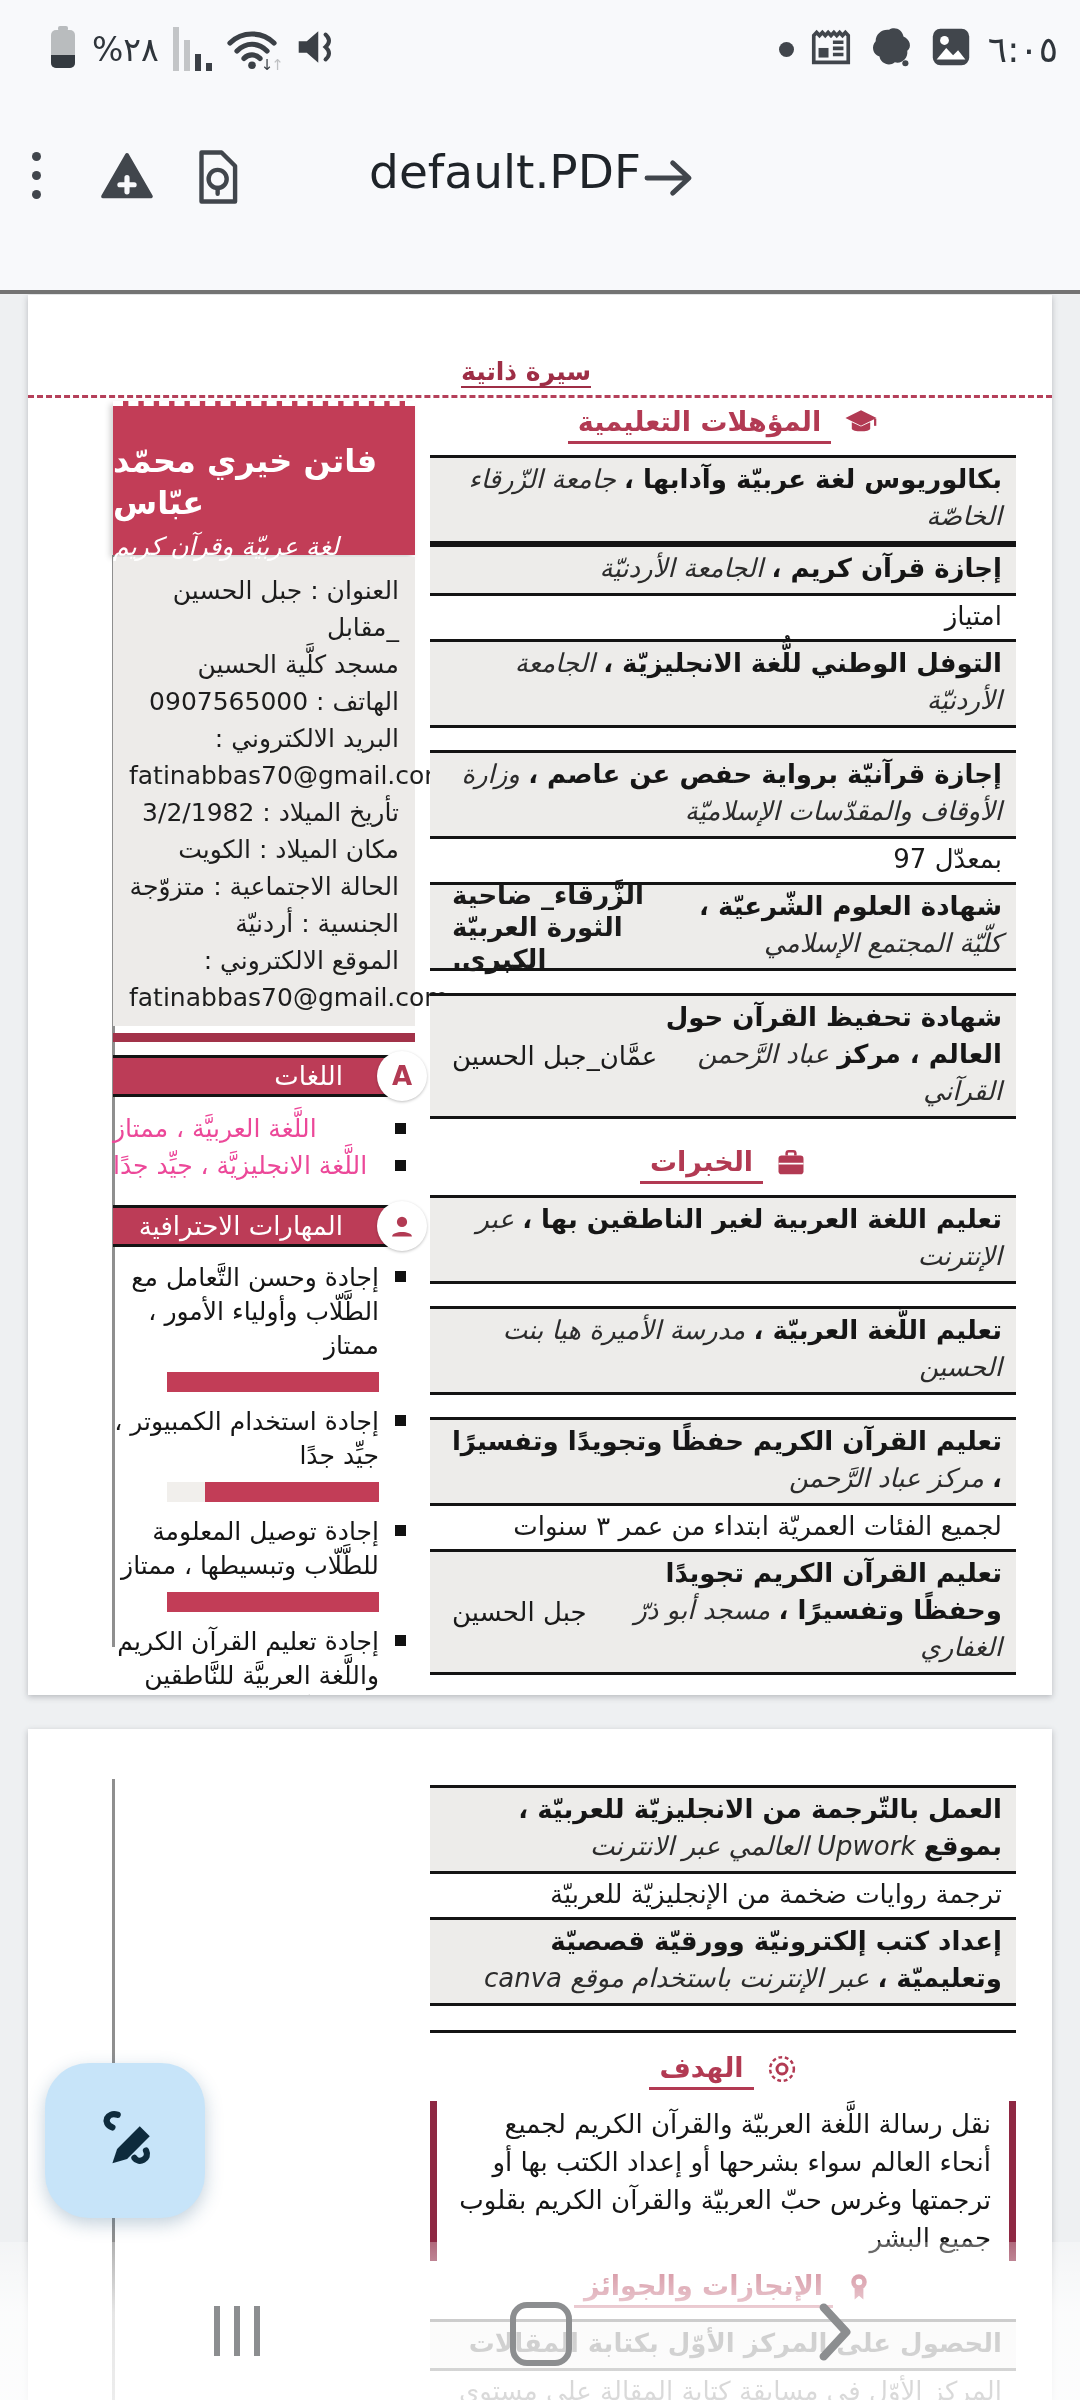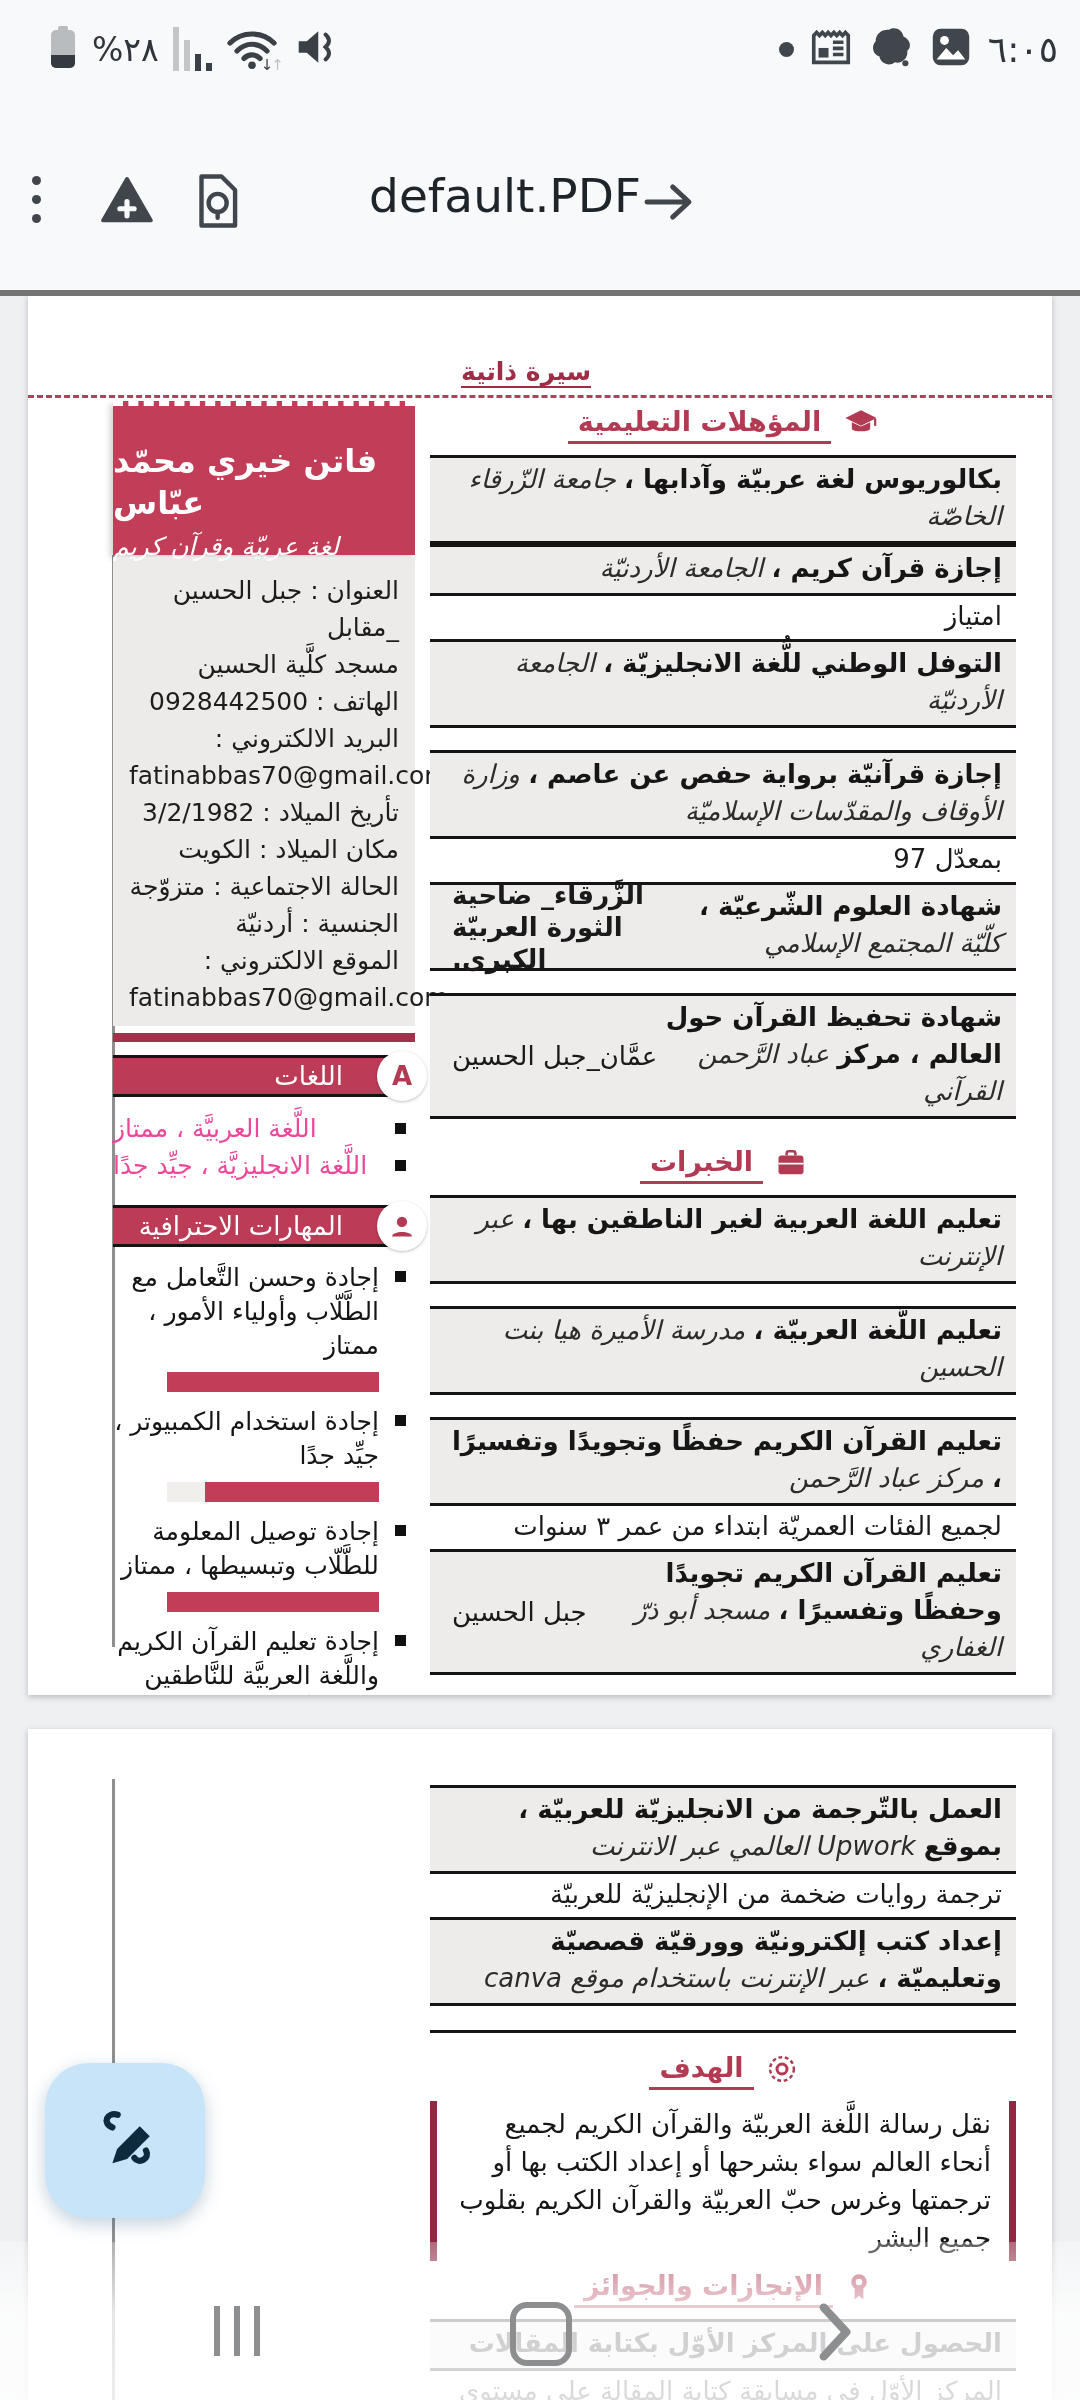--- a/index.html
+++ b/index.html
@@ -1,34 +1,34 @@
 <!DOCTYPE html>
 <html><head>
 <meta charset="utf-8">
 <style>
   html,body{margin:0;padding:0;background:#dfe1e4;}
   .screen{position:relative;width:1080px;height:2400px;background:#eef0f2;overflow:hidden;
           font-family:"DejaVu Sans","Liberation Sans",sans-serif;}
   
   .topbar{position:absolute;top:0;left:0;width:1080px;height:290px;background:#f8f9fb;
-          border-bottom:6px solid #737373;z-index:4;text-align:right;}
+          border-bottom:4px solid #737373;z-index:4;text-align:right;}
   .statusbar{position:absolute;top:24px;left:48px;right:22px;height:50px;display:flex;
              justify-content:space-between;align-items:center;}
   .stat-group{display:flex;align-items:center;gap:14px;}
   .stat-label{font-size:33px;color:#2f353b;}
   .time{font-size:36px;color:#2f353b;}
   .sigbars{display:flex;align-items:flex-end;gap:5px;height:44px;}
   .sigbars i{display:block;width:6px;background:#c3c5c7;}
   .sigbars i:nth-child(3),.sigbars i:nth-child(4){background:#3b4046;}
   .wifi-wrap{position:relative;width:52px;height:46px;}
   .wifi-arrows{position:absolute;right:-4px;bottom:-2px;font-size:15px;color:#3b4046;letter-spacing:-2px;}
   .wifi-arrows .up{color:#bfc1c3;}
   .dot-ic{width:15px;height:15px;border-radius:50%;background:#41464c;}
   
-  .appbar{position:absolute;top:138px;left:0;right:12px;height:86px;margin-top:24px;}
+  .appbar{position:absolute;top:138px;left:0;right:12px;height:86px;}
   .menu-dots{position:absolute;left:32px;top:14px;width:10px;display:flex;flex-direction:column;gap:10px;}
   .menu-dots i{width:9px;height:9px;border-radius:50%;background:#41464c;}
   .ab-ic{position:absolute;top:8px;}
   .doc-title{position:absolute;left:505px;top:6px;transform:translateX(-50%);font-size:47px;color:#1f2429;white-space:nowrap;}
   
   .viewport{position:absolute;top:291px;left:0;width:1080px;height:2109px;background:#eef0f2;}
   .page{position:absolute;left:28px;width:1024px;background:#fff;direction:rtl;overflow:hidden;
         box-shadow:0 2px 6px rgba(55,60,70,.30);}
   .page1{top:4px;height:1400px;}
   .page2{top:1438px;height:671px;}
@@ -191,21 +191,21 @@
       <div class="vline vline1"></div>
 
       <aside class="sidebar">
         <div class="namecard">
           <div class="name">فاتن خيري محمّد عبّاس</div>
           <div class="role">لغة عربيّة وقرآن كريم</div>
         </div>
         <div class="contact">
           <div class="cl">العنوان : جبل الحسين _مقابل</div>
           <div class="cl">مسجد كلَّية الحسين</div>
-          <div class="cl">الهاتف : 0928442500</div>
+          <div class="cl">الهاتف : 0907565000</div>
           <div class="cl">البريد الالكتروني :</div>
           <div class="cl" dir="ltr">fatinabbas70@gmail.com</div>
           <div class="cl">تأريخ الميلاد : 3/2/1982</div>
           <div class="cl">مكان الميلاد : الكويت</div>
           <div class="cl">الحالة الاجتماعية : متزوّجة</div>
           <div class="cl">الجنسية : أردنيّة</div>
           <div class="cl">الموقع الالكتروني :</div>
           <div class="cl" dir="ltr">fatinabbas70@gmail.com</div>
         </div>
         <div class="maroonbar"></div>

